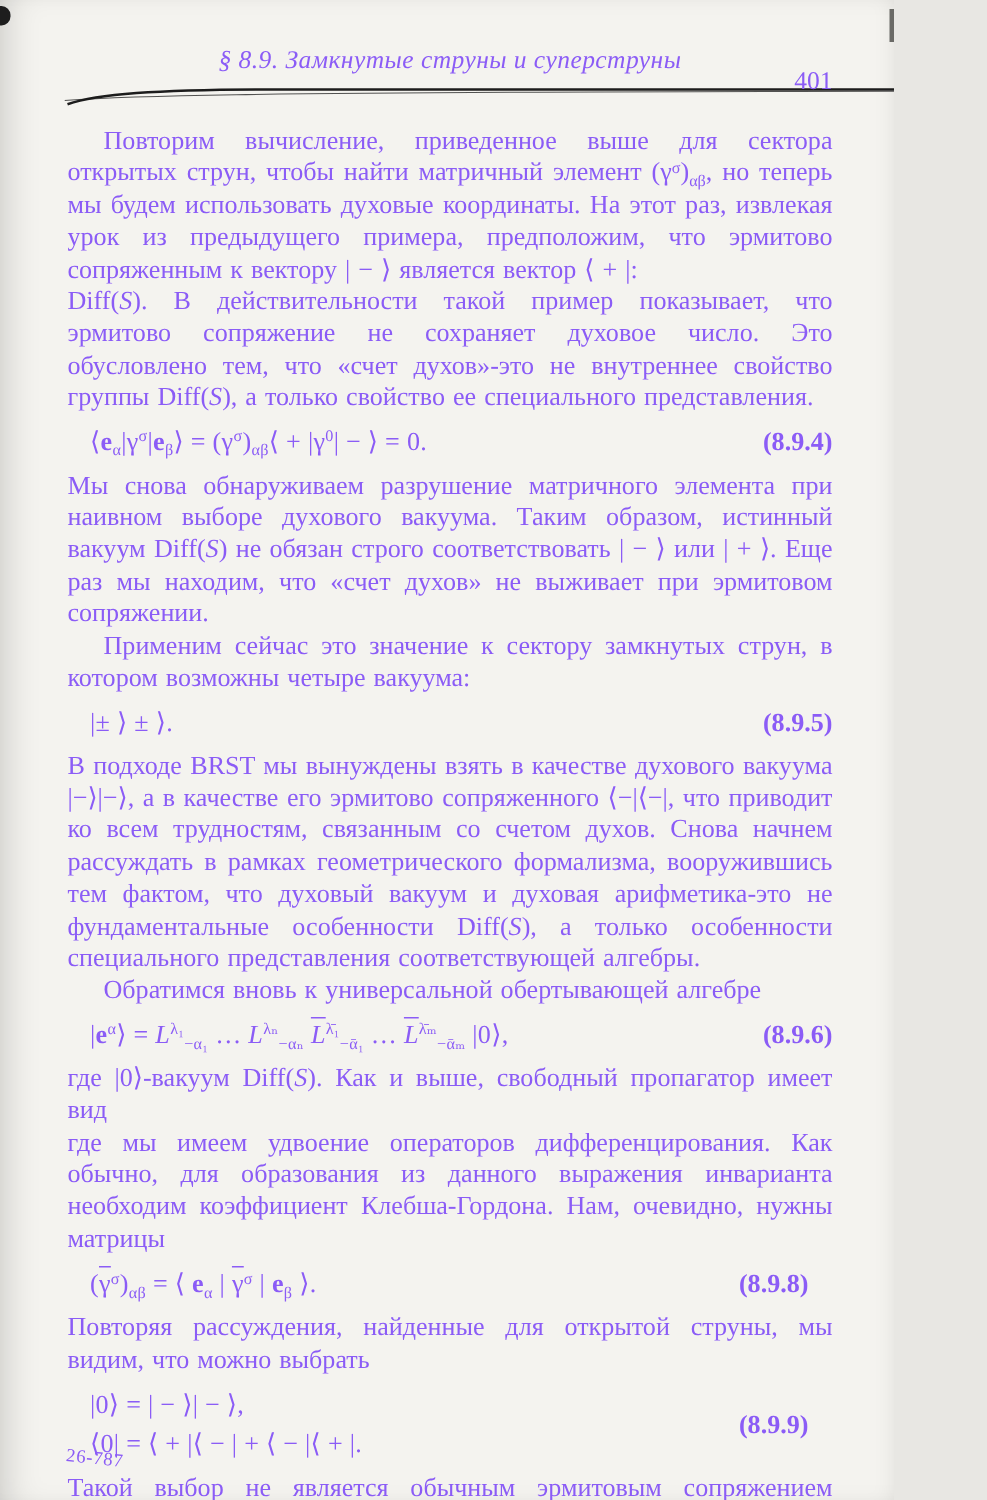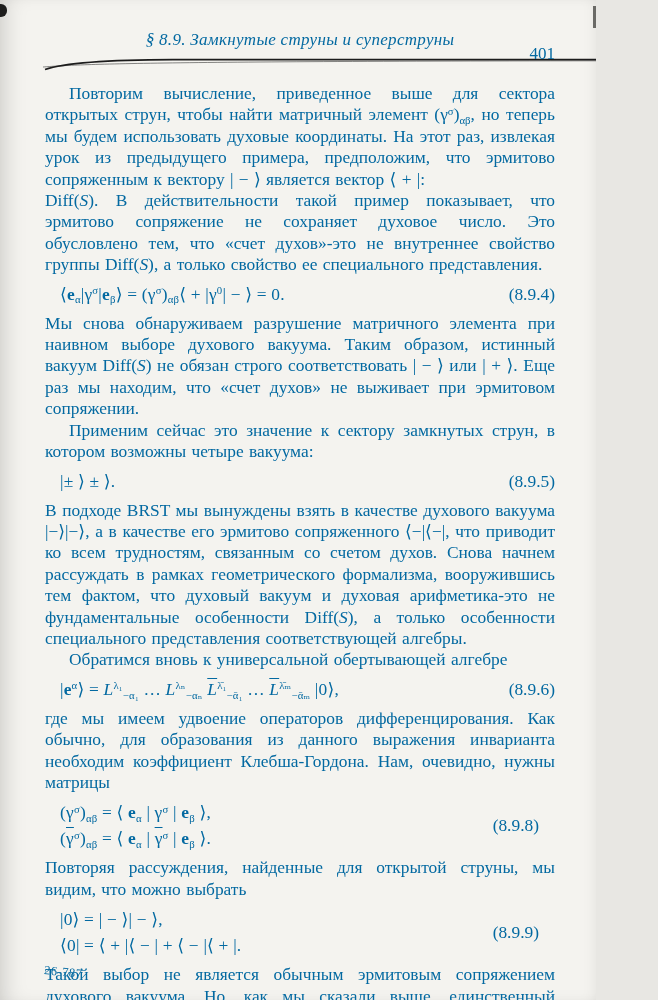--- a/index.html
+++ b/index.html
@@ -1,36 +1,36 @@
 <!DOCTYPE html>
 <html><head>
 <meta charset="utf-8">
 <style>
   html,body{margin:0;padding:0;background:#e8e7e3;}
   .page{
     position:relative;width:596px;height:1000px;overflow:hidden;
-    background:#f4f3ef;color:#0369a1;
+    background:#f4f3ef;color:#8b5cf6;
     font-family:"Liberation Serif","DejaVu Serif",serif;
     box-shadow:inset 16px 0 26px -16px rgba(0,0,0,.22), inset -8px 0 16px -10px rgba(0,0,0,.10);
   }
   .corner-tl{position:absolute;left:0;top:4px;width:7px;height:13px;background:#1d1d1d;border-radius:0 6px 6px 0;}
   .corner-tr{position:absolute;right:0;top:6px;width:3px;height:22px;background:#6a6a66;}
   .header{position:relative;padding:30px 41px 0 45px;height:24px;font-size:17px;text-align:center;}
   .htitle{font-style:italic;letter-spacing:.3px;}
   .pnum{position:absolute;right:41px;top:44px;font-style:normal;}
   .rule-wrap{padding:2px 41px 0 43px;line-height:0;}
   .bodytext{padding:12px 41px 0 45px;font-size:17.4px;line-height:21.4px;text-align:justify;word-spacing:1px;}
   p.para{margin:0;}
   p.indent{text-indent:24px;}
   .eqblock{position:relative;margin:6px 0;padding-left:15px;}
   .eqline{display:flex;justify-content:space-between;align-items:center;line-height:25px;}
   .eqline .math{flex:1 1 auto;}
   .eqrows{position:relative;line-height:26px;padding-right:70px;}
   .eqrows .eqlabel{position:absolute;right:16px;top:50%;transform:translateY(-50%);}
-  .eqlabel{white-space:nowrap;}
+  .eqlabel{white-space:nowrap;font-weight:bold;}
   .math{letter-spacing:.2px;word-spacing:0;}
   sup{font-size:.62em;position:relative;top:-.5em;line-height:0;vertical-align:baseline;}
   sub{font-size:.62em;position:relative;top:.35em;line-height:0;vertical-align:baseline;}
   .it{font-style:italic;}
   .bf{font-weight:700;}
   .ov{text-decoration:overline;}
   .footer{position:absolute;left:44px;bottom:20px;font-size:12.5px;transform:rotate(6deg);letter-spacing:.5px;}
 </style>
 </head>
 <body>
@@ -75,27 +75,27 @@
     <p class="para"><span>В подходе BRST мы вынуждены взять в качестве духового вакуума |−⟩|−⟩, а в качестве его эрмитово сопряженного ⟨−|⟨−|, что приводит ко всем трудностям, связанным со счетом духов. Снова начнем рассуждать в рамках геометрического формализма, вооружившись тем фактом, что духовый вакуум и духовая арифметика-это не фундаментальные особенности Diff(</span><span class="it">S</span><span>), а только особенности специального представления соответствующей алгебры.</span></p>
     <p class="para indent"><span>Обратимся вновь к универсальной обертывающей алгебре</span></p>
 
     <div class="eqblock">
       <div class="eqline">
         <span class="math"><span>|</span><span class="bf">e</span><sup>α</sup><span>⟩ = </span><span class="it">L</span><sup>λ₁</sup><sub>−α₁</sub><span> … </span><span class="it">L</span><sup>λₙ</sup><sub>−αₙ</sub><span> </span><span class="it ov">L</span><sup>λ̄₁</sup><sub>−ᾱ₁</sub><span> … </span><span class="it ov">L</span><sup>λ̄ₘ</sup><sub>−ᾱₘ</sub><span> |0⟩,</span></span>
         <span class="eqlabel">(8.9.6)</span>
       </div>
     </div>
 
+    <p class="para"><span>где |0⟩-вакуум Diff(</span><span class="it">S</span><span>). Как и выше, свободный пропагатор имеет вид</span></p>
 
 
     <p class="para"><span>где мы имеем удвоение операторов дифференцирования. Как обычно, для образования из данного выражения инварианта необходим коэффициент Клебша-Гордона. Нам, очевидно, нужны матрицы</span></p>
 
     <div class="eqblock">
       <div class="eqrows">
-        <div class="math"><span>(γ</span><sup>σ</sup><span>)</span><sub>αβ</sub><span> = ⟨ </span><span class="bf">e</span><sub>α</sub><span> | γ</span><sup>σ</sup><span> | </span><span class="bf">e</span><sub>β</sub><span> ⟩,</span></div>
         <div class="math"><span>(</span><span class="ov">γ</span><sup>σ</sup><span>)</span><sub>αβ</sub><span> = ⟨ </span><span class="bf">e</span><sub>α</sub><span> | </span><span class="ov">γ</span><sup>σ</sup><span> | </span><span class="bf">e</span><sub>β</sub><span> ⟩.</span></div>
         <span class="eqlabel">(8.9.8)</span>
       </div>
     </div>
 
     <p class="para"><span>Повторяя рассуждения, найденные для открытой струны, мы видим, что можно выбрать</span></p>
 
     <div class="eqblock">
       <div class="eqrows">
         <div class="math"><span>|0⟩ = | − ⟩| − ⟩,</span></div>

